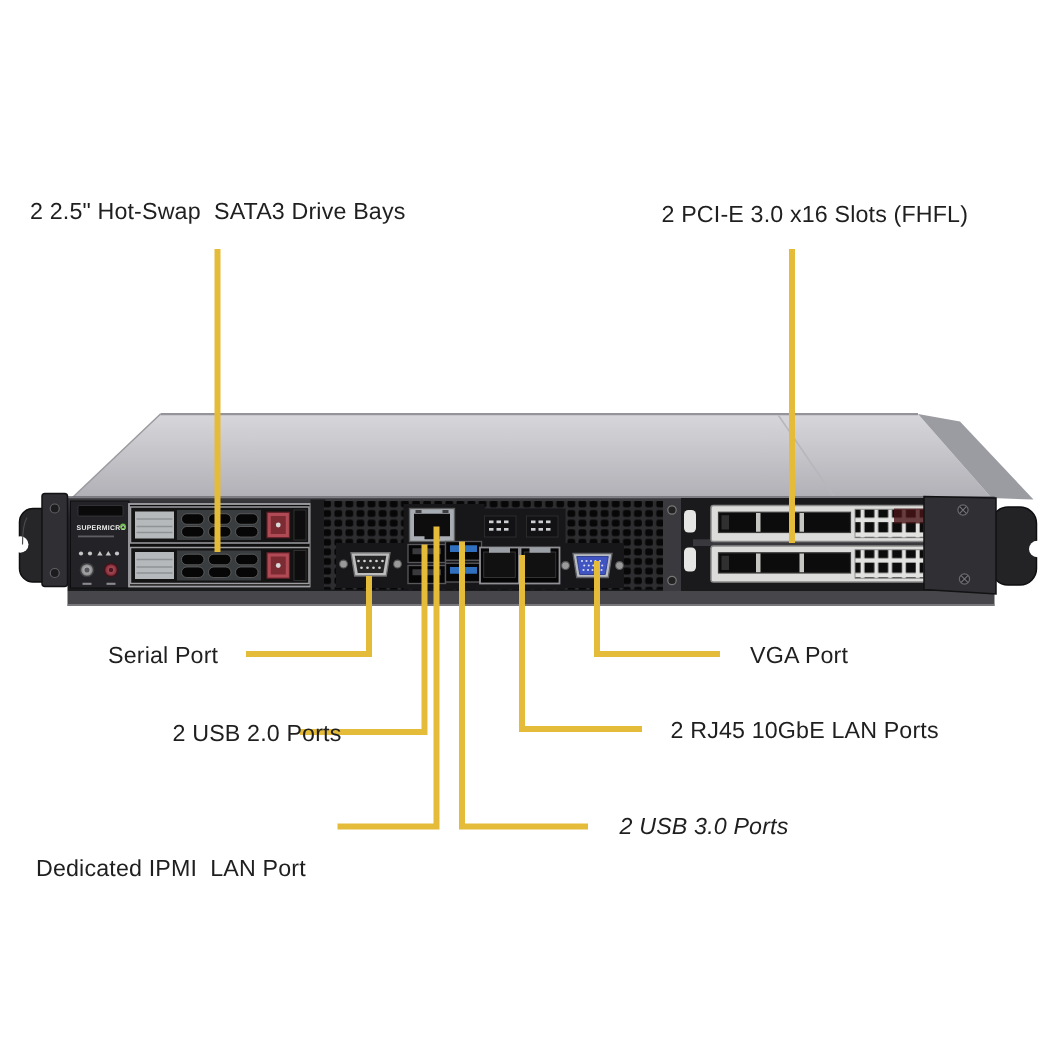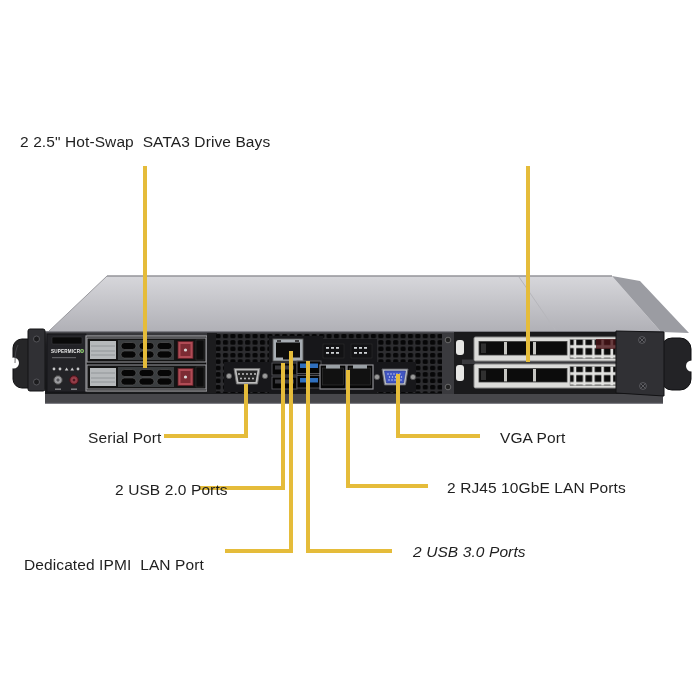--- a/index.html
+++ b/index.html
@@ -251,20 +251,21 @@
     <polyline points="246,384 246,436 164,436"></polyline>
     <polyline points="283,363 283,488 200,488"></polyline>
     <polyline points="291,351 291,551 225,551"></polyline>
     <polyline points="398,374 398,436 480,436"></polyline>
     <polyline points="348,370 348,486 428,486"></polyline>
     <polyline points="308,361 308,551 392,551"></polyline>
   </g>
 </svg>
 
 <div class="callout-label" style="left:20px;top:133px;">2 2.5" Hot-Swap  SATA3 Drive Bays</div>
-<div class="callout-label" style="left:88px;top:429px;">Serial Port</div>
+<div class="callout-label" style="left:441px;top:135px;">2 PCI-E 3.0 x16 Slots (FHFL)</div>
+<div class="callout-label" style="left:72px;top:429px;">Serial Port</div>
 <div class="callout-label" style="left:80px;top:481px;margin-left:35px;">2 USB 2.0 Ports</div>
-<div class="callout-label" style="left:24px;top:556px;">Dedicated IPMI  LAN Port</div>
+<div class="callout-label" style="left:24px;top:571px;">Dedicated IPMI  LAN Port</div>
 <div class="callout-label" style="left:500px;top:429px;text-align:center;">VGA Port</div>
 <div class="callout-label" style="left:447px;top:479px;">2 RJ45 10GbE LAN Ports</div>
 <div class="callout-label" style="left:413px;top:543px;font-style:italic;">2 USB 3.0 Ports</div>
 
 </div>
 
 </body></html>

